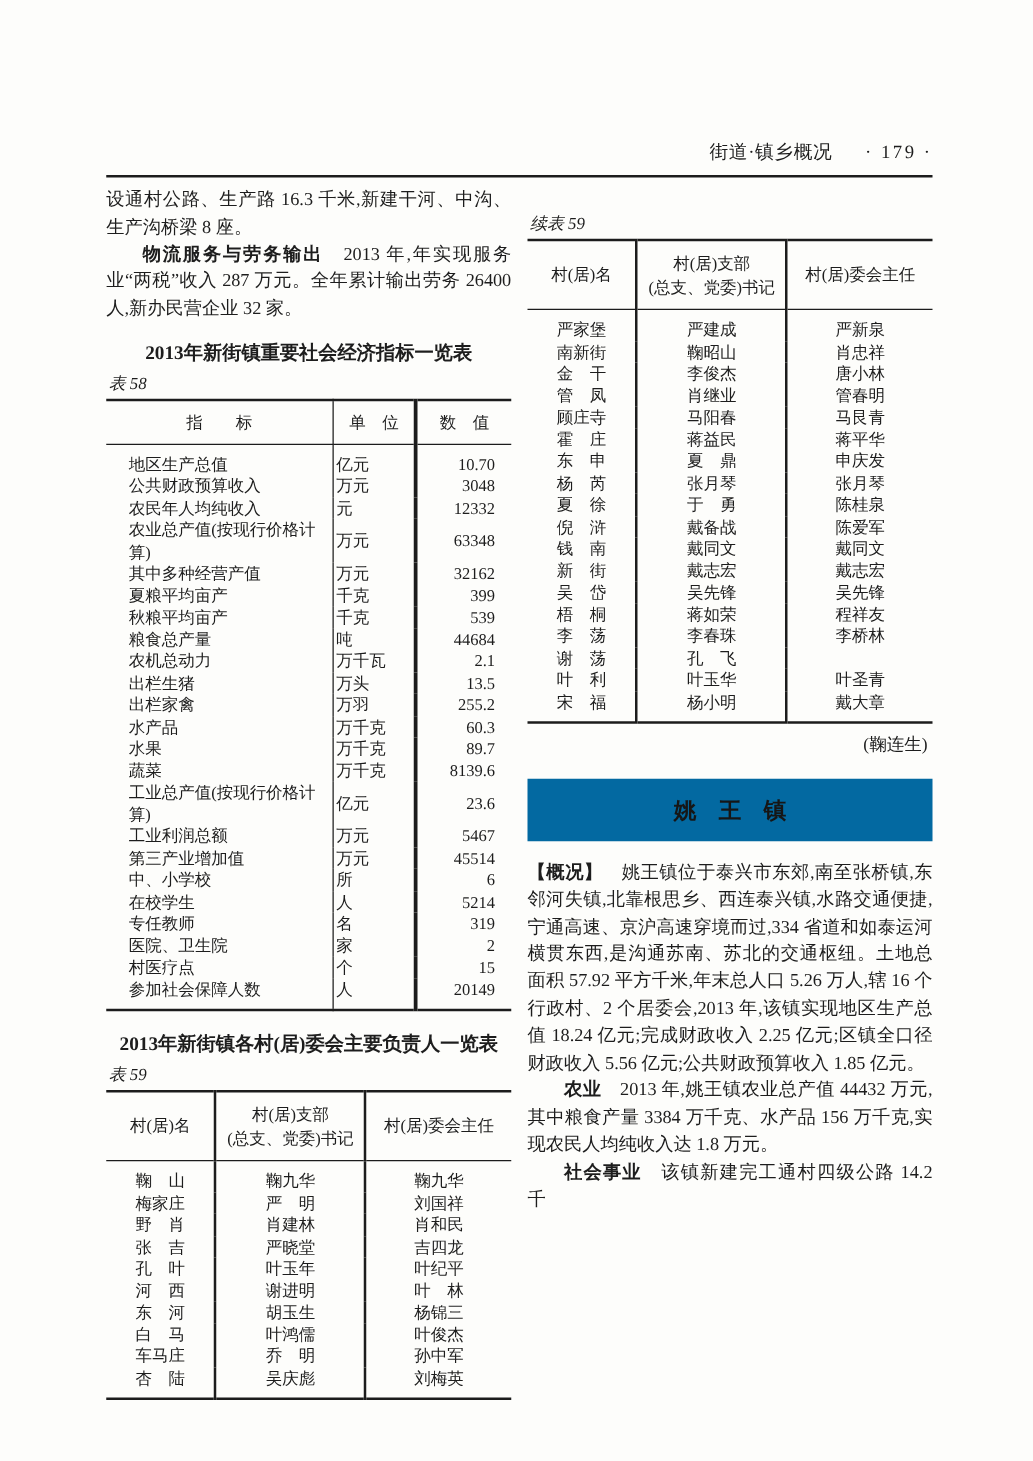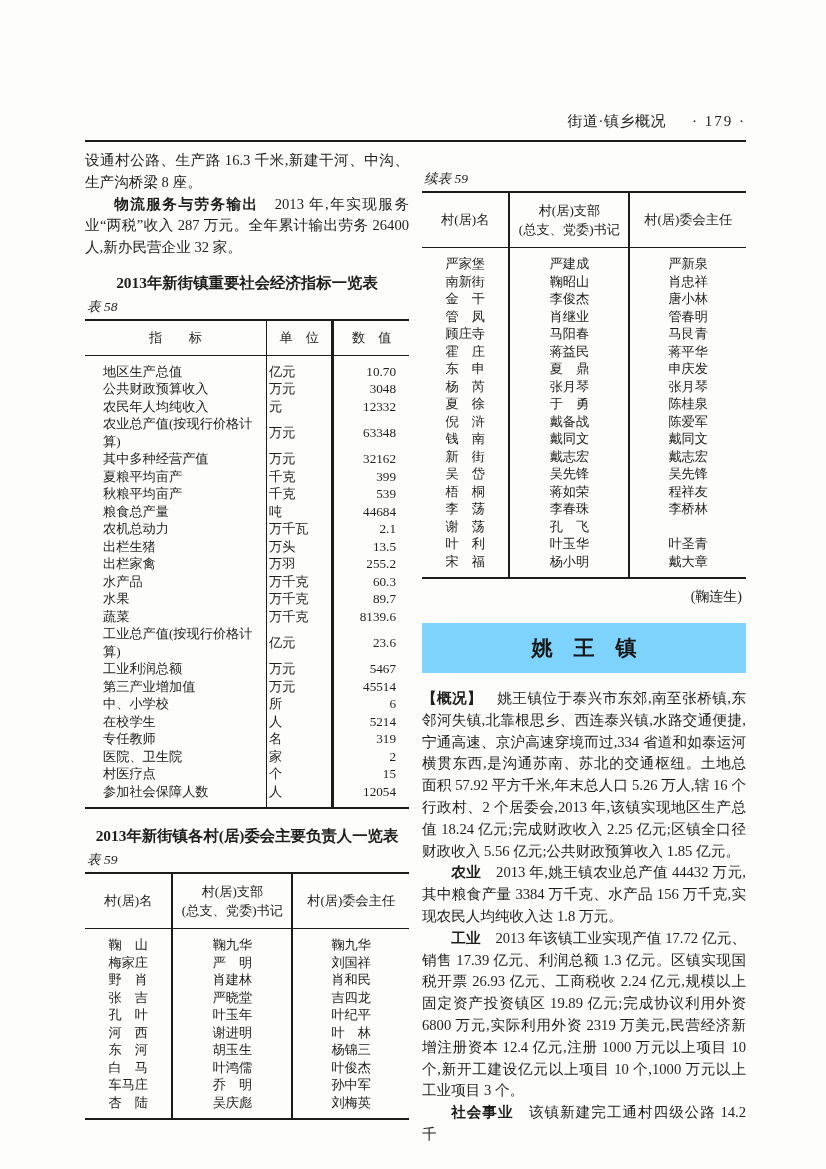--- a/index.html
+++ b/index.html
@@ -50,23 +50,23 @@
   
   .t59 col.c1{width:27%;} .t59 col.c2{width:37%;} .t59 col.c3{width:36%;}
   .t59 th:nth-child(1),.t59 td:nth-child(1){border-right:2.5px solid #1c1c1c;}
   .t59 th:nth-child(2),.t59 td:nth-child(2){border-right:2.5px solid #1c1c1c;}
   .t59 td{text-align:center;}
   .t59 th{padding:11px 2px;}
   .hdr2{display:block;line-height:19px;}
   .attribution{text-align:right;font-size:14px;margin:9px 4px 0 0;line-height:18px;}
   
   .banner{
-    margin-top:17px;height:50px;background:#7dd3fc;
+    margin-top:17px;height:50px;background:#0369a1;
     text-align:center;line-height:50px;
-    font-size:21px;font-weight:bold;color:#161616;
+    font-size:18px;font-weight:bold;color:#161616;
   }
   .section-paras{margin-top:15px;}
   .section-paras .para{margin:0;}
 </style>
 </head>
 <body>
 
 <div class="page">
 
   <div class="running-head">
@@ -204,21 +204,21 @@
               <td>2</td>
             </tr>
             <tr>
               <td>村医疗点</td>
               <td>个</td>
               <td>15</td>
             </tr>
             <tr>
               <td>参加社会保障人数</td>
               <td>人</td>
-              <td>12054</td>
+              <td>20149</td>
             </tr>
           </tbody>
       </table>
 
       <div class="tbl-title" style="margin-top:17px;">2013年新街镇各村(居)委会主要负责人一览表</div>
       <div class="tbl-label">表 59</div>
 
       <table class="booktable t59">
         <colgroup>
             <col class="c1">
@@ -407,20 +407,19 @@
 
       <div class="attribution">(鞠连生)</div>
 
       <div class="banner">姚　王　镇</div>
 
       <div class="section-paras">
         <p class="para"><span class="runin">【概况】</span><span>姚王镇位于泰兴市东郊,南至张桥镇,东邻河失镇,北靠根思乡、西连泰兴镇,水路交通便捷,宁通高速、京沪高速穿境而过,334 省道和如泰运河横贯东西,是沟通苏南、苏北的交通枢纽。土地总面积 57.92 平方千米,年末总人口 5.26 万人,辖 16 个行政村、2 个居委会,2013 年,该镇实现地区生产总值 18.24 亿元;完成财政收入 2.25 亿元;区镇全口径财政收入 5.56 亿元;公共财政预算收入 1.85 亿元。</span></p>
 
         <p class="para indent"><span class="runin">农业</span><span>2013 年,姚王镇农业总产值 44432 万元,其中粮食产量 3384 万千克、水产品 156 万千克,实现农民人均纯收入达 1.8 万元。</span></p>
 
-        <p class="para indent"><span class="runin">工业</span><span>2013 年该镇工业实现产值 17.72 亿元、销售 17.39 亿元、利润总额 1.3 亿元。区镇实现国税开票 26.93 亿元、工商税收 2.24 亿元,规模以上固定资产投资镇区 19.89 亿元;完成协议利用外资 6800 万元,实际利用外资 2319 万美元,民营经济新增注册资本 12.4 亿元,注册 1000 万元以上项目 10 个,新开工建设亿元以上项目 10 个,1000 万元以上工业项目 3 个。</span></p>
 
         <p class="para indent"><span class="runin">社会事业</span><span>该镇新建完工通村四级公路 14.2 千</span></p>
       </div>
 
     </div>
   </div>
 </div>
 
 </body></html>

